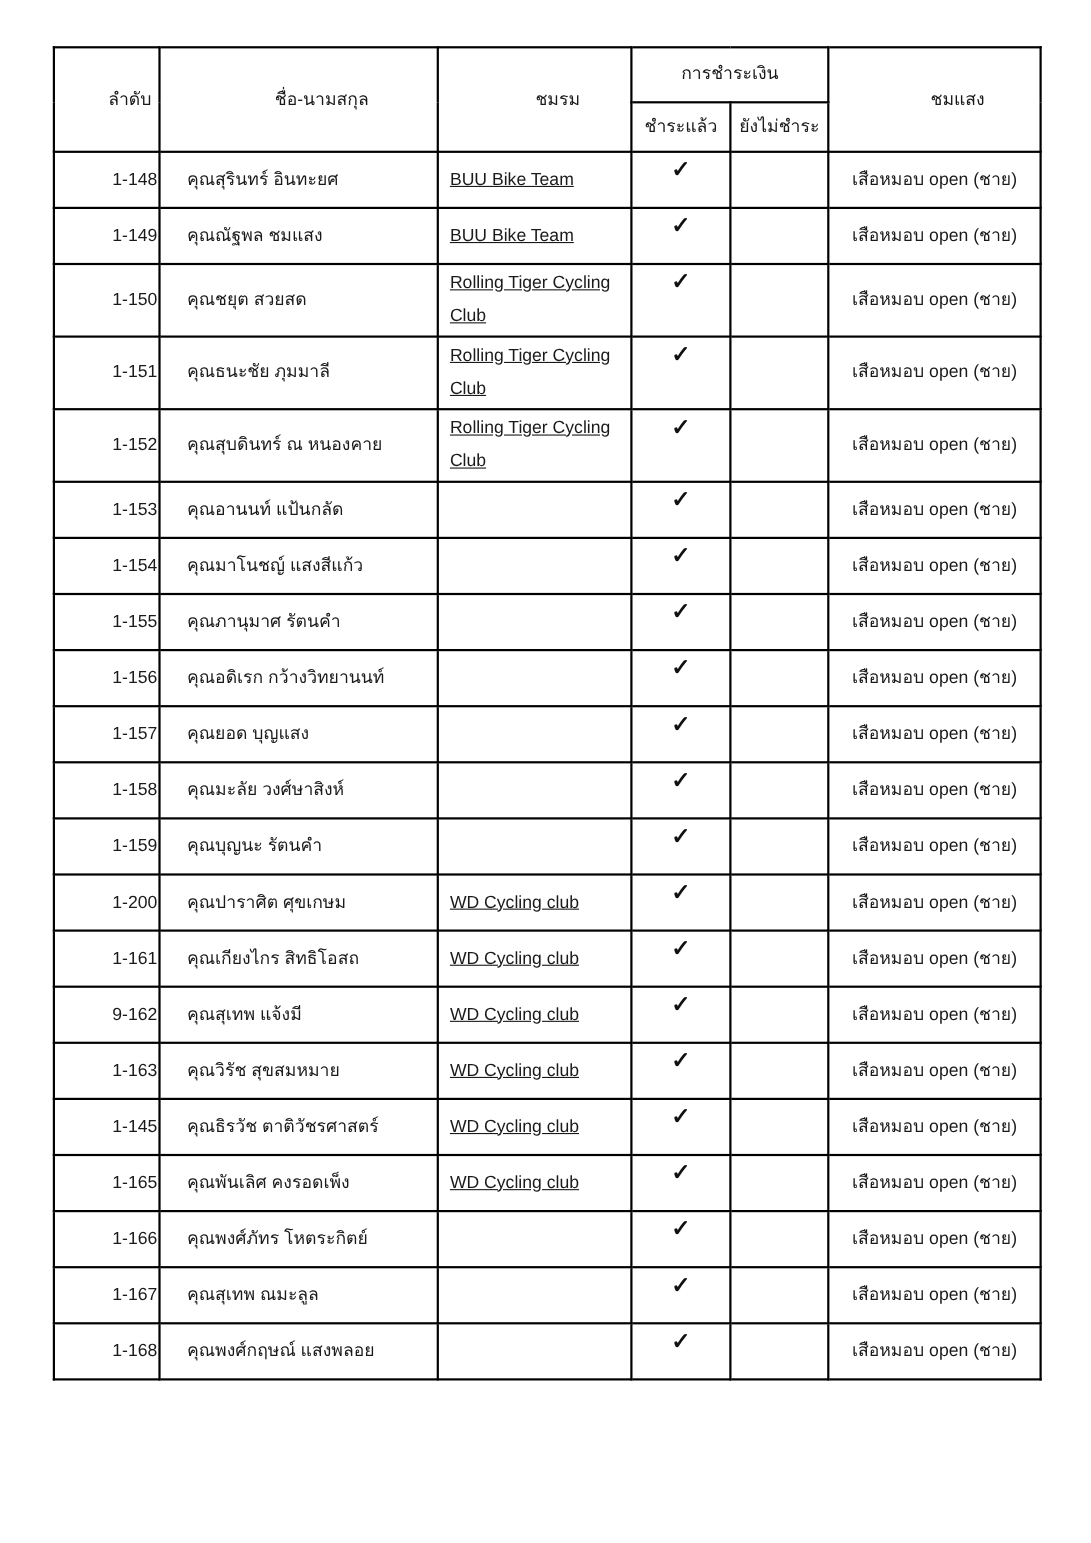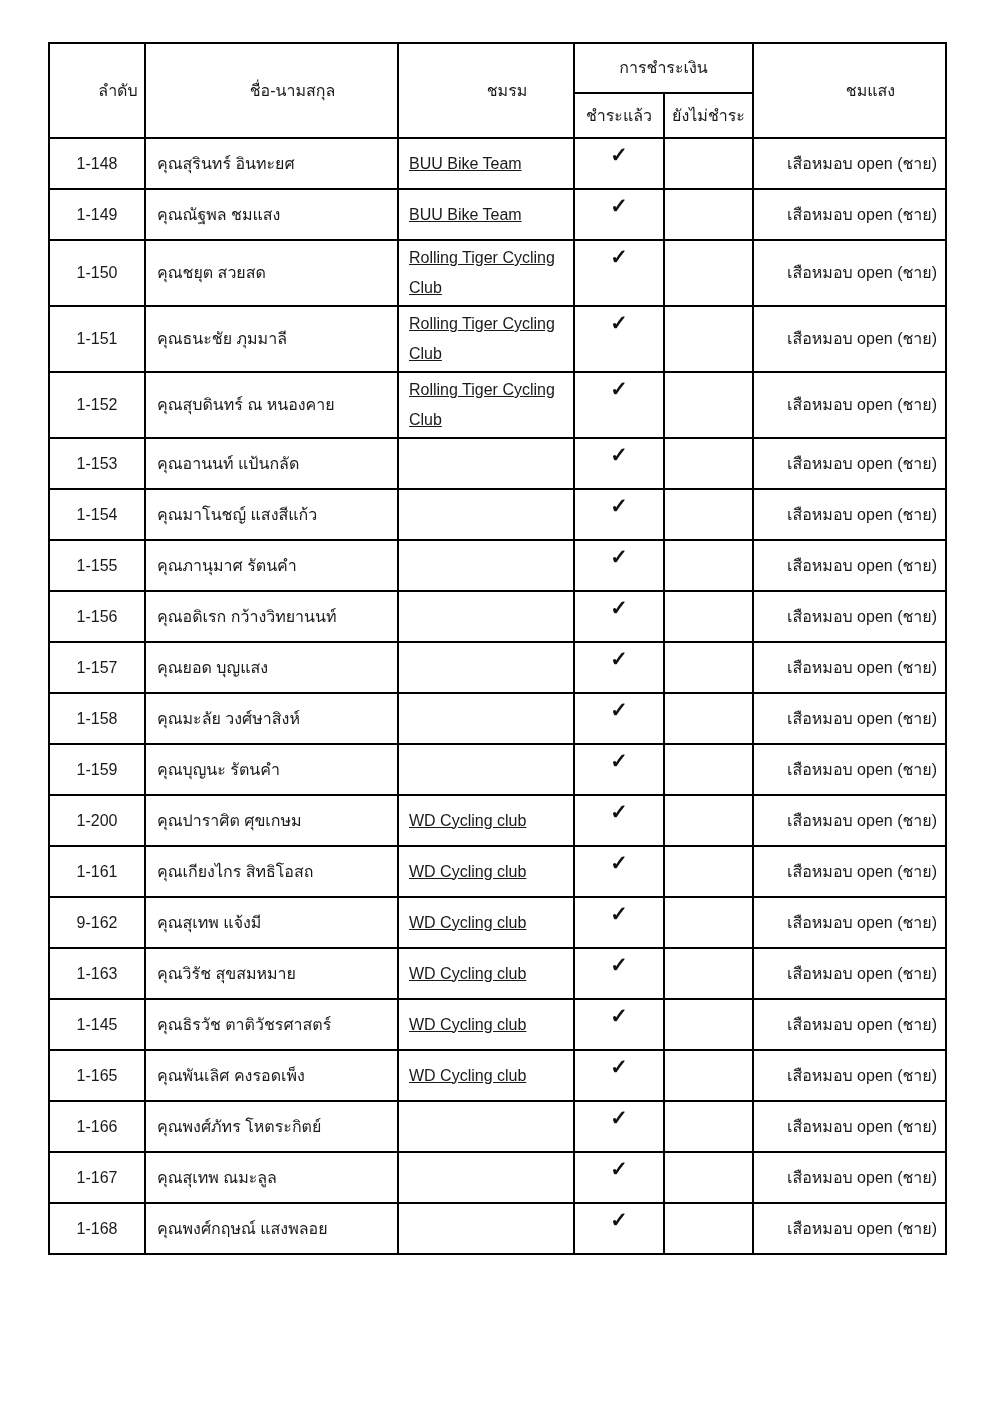--- a/index.html
+++ b/index.html
@@ -36,24 +36,24 @@
   thead tr.h2 { height: 45px; }
   thead th {
     text-align: center;
     vertical-align: middle;
     padding: 0 2px;
   }
   th.pay-head { border-bottom: 3px solid #000; }
   th.sub-head { border-bottom: 3px solid #000; margin-left: 36px; }
   th.span-head { border-bottom: 3px solid #000; padding-left: 44px; }
   tbody td { height: 45px; vertical-align: middle; }
-  td.no  { text-align: center; }
-  td.name { text-align: left; padding: 0 11px; }
+  td.no  { text-align: right; }
+  td.name { text-align: left; padding: 0 24px; }
   td.club { text-align: left; padding: 2px 10px; text-decoration: underline; }
-  td.cat  { text-align: right; padding: 0 8px; }
+  td.cat  { text-align: center; padding: 0 8px; }
   td.paid, td.unpaid {
     vertical-align: top;
     text-align: center;
     padding-top: 3px;
   }
   .check {
     display: inline-block;
     font-size: 21px;
     font-weight: bold;
     line-height: 22px;

